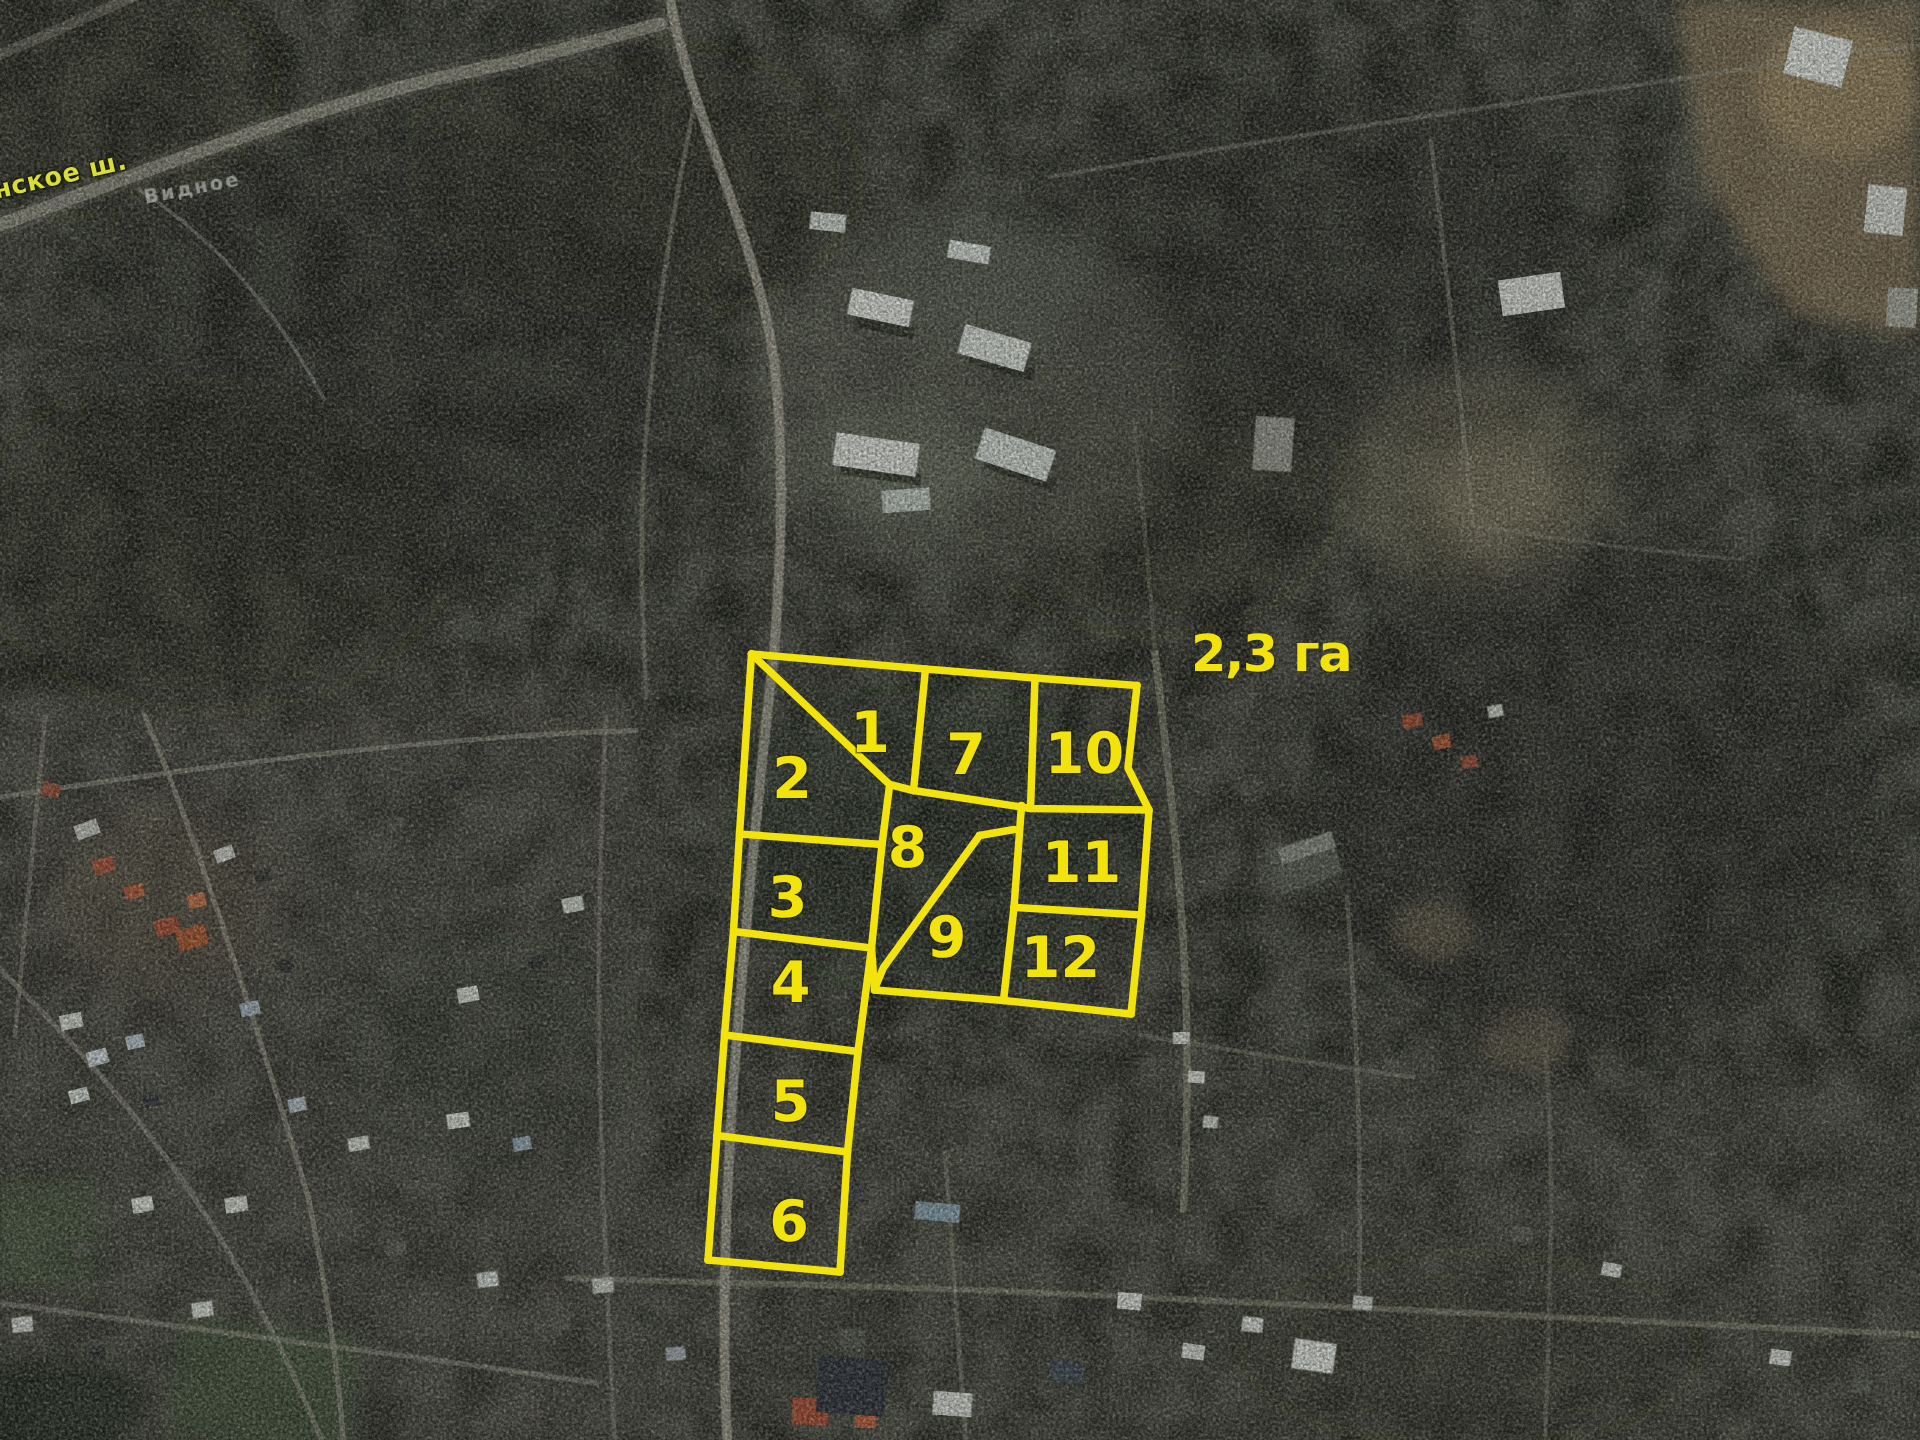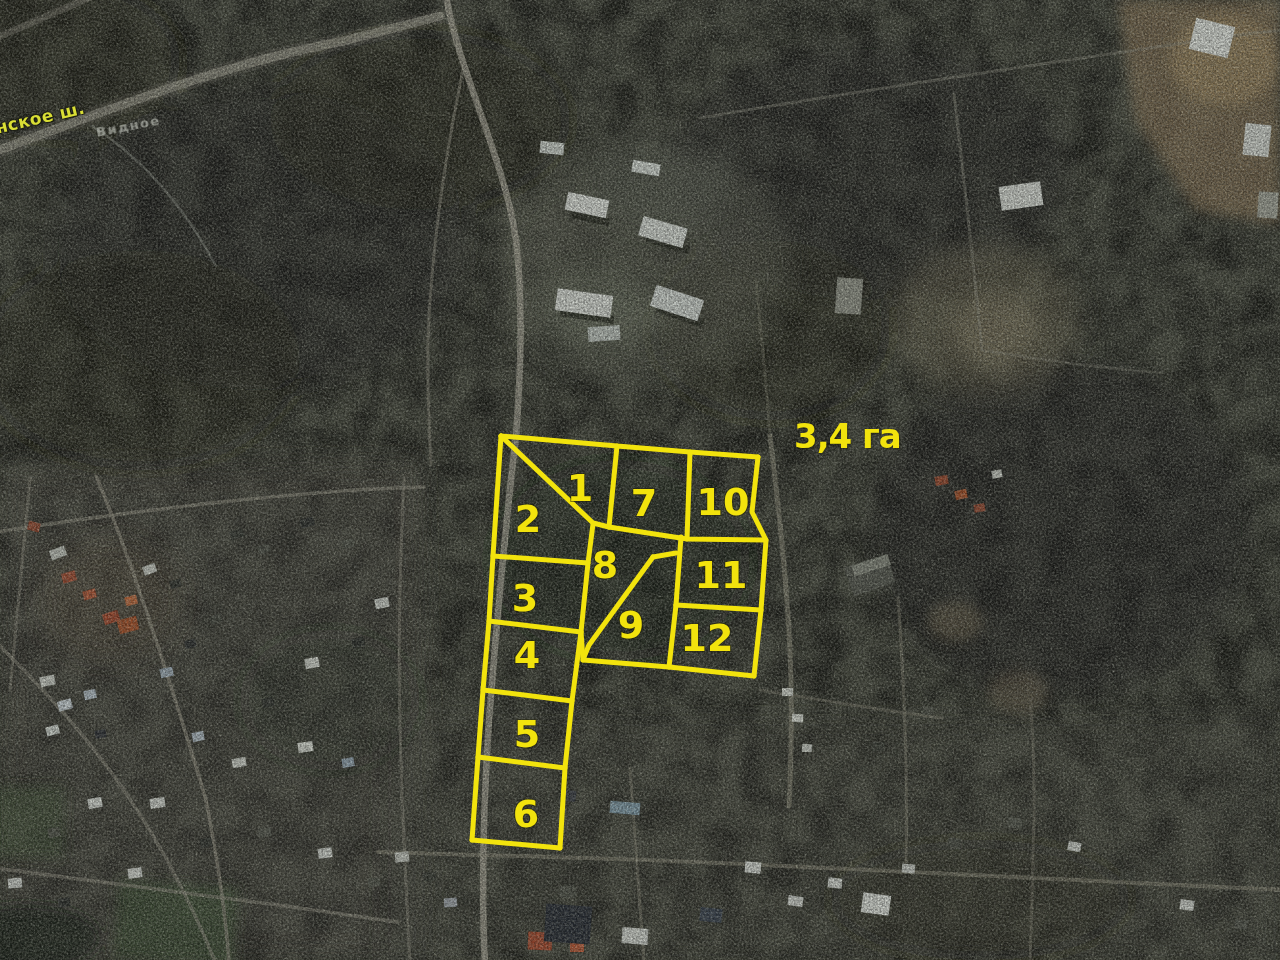--- a/index.html
+++ b/index.html
@@ -263,15 +263,15 @@
       <text x="644" y="516">7</text>
       <text x="605" y="578">8</text>
       <text x="631" y="638">9</text>
       <text x="723" y="515">10</text>
       <text x="721" y="588">11</text>
       <text x="707" y="651">12</text>
     </svg>
 
   <div class="road-label">нское ш.</div>
   <div class="place-label">Видное</div>
-  <div class="area-label">3,4 га</div>
+  <div class="area-label">2,3 га</div>
 
 </div>
 
 </body></html>

